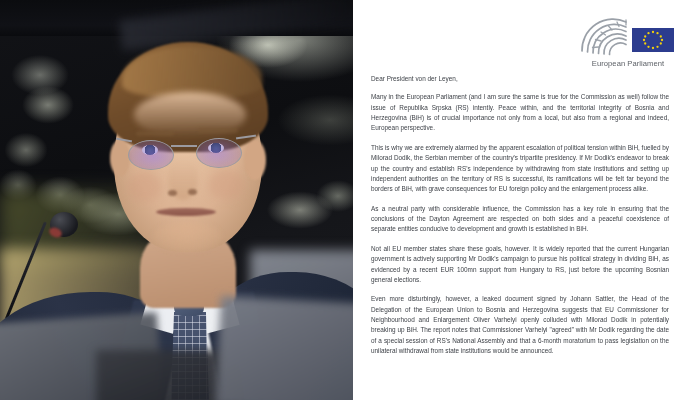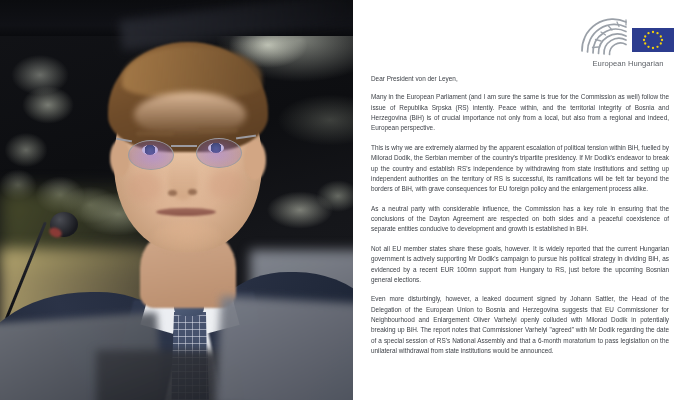--- a/index.html
+++ b/index.html
@@ -433,21 +433,21 @@
           <circle cx="165.6" cy="51" r="2.3"></circle>
           <circle cx="159" cy="57.6" r="2.3"></circle>
           <circle cx="150" cy="60" r="2.3"></circle>
           <circle cx="141" cy="57.6" r="2.3"></circle>
           <circle cx="134.4" cy="51" r="2.3"></circle>
           <circle cx="132" cy="44" r="2.3"></circle>
           <circle cx="134.4" cy="37" r="2.3"></circle>
           <circle cx="141" cy="30.4" r="2.3"></circle>
         </g>
       </svg>
-      <div id="logo-caption">European Hungarian</div>
+      <div id="logo-caption">European Parliament</div>
     </div>
 
     <div id="letter-body">
       <p class="salutation">Dear President von der Leyen,</p>
       <p class="para">Many in the European Parliament (and I am sure the same is true for the Commission as well) follow the issue of Republika Srpska (RS) intently. Peace within, and the territorial integrity of Bosnia and Herzegovina (BiH) is of crucial importance not only from a local, but also from a regional and indeed, European perspective.</p>
       <p class="para">This is why we are extremely alarmed by the apparent escalation of political tension within BiH, fuelled by Milorad Dodik, the Serbian member of the country's tripartite presidency. If Mr Dodik's endeavor to break up the country and establish RS's independence by withdrawing from state institutions and setting up independent authorities on the territory of RS is successful, its ramifications will be felt far beyond the borders of BiH, with grave consequences for EU foreign policy and the enlargement process alike.</p>
       <p class="para">As a neutral party with considerable influence, the Commission has a key role in ensuring that the conclusions of the Dayton Agreement are respected on both sides and a peaceful coexistence of separate entities conducive to development and growth is established in BiH.</p>
       <p class="para">Not all EU member states share these goals, however. It is widely reported that the current Hungarian government is actively supporting Mr Dodik's campaign to pursue his political strategy in dividing BiH, as evidenced by a recent EUR 100mn support from Hungary to RS, just before the upcoming Bosnian general elections.</p>
       <p class="para">Even more disturbingly, however, a leaked document signed by Johann Sattler, the Head of the Delegation of the European Union to Bosnia and Herzegovina suggests that EU Commissioner for Neighbourhood and Enlargement Oliver Varhelyi openly colluded with Milorad Dodik in potentially breaking up BiH. The report notes that Commissioner Varhelyi "agreed" with Mr Dodik regarding the date of a special session of RS's National Assembly and that a 6-month moratorium to pass legislation on the unilateral withdrawal from state institutions would be announced.</p>
     </div>

